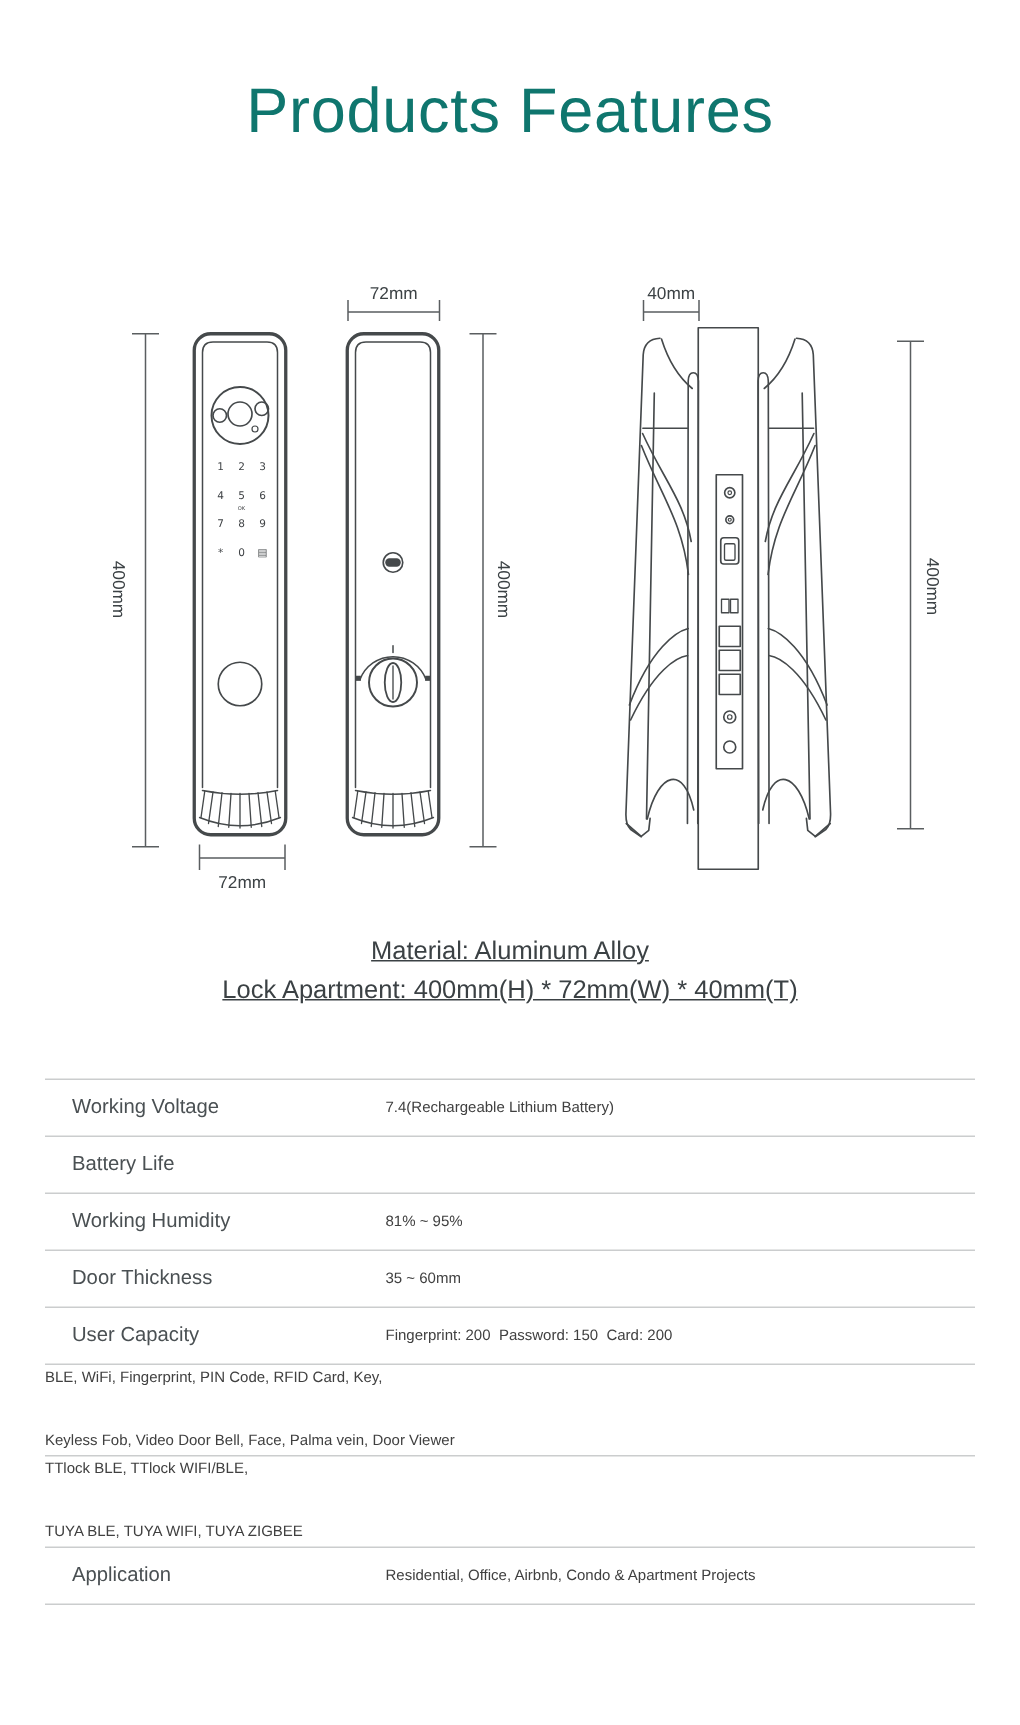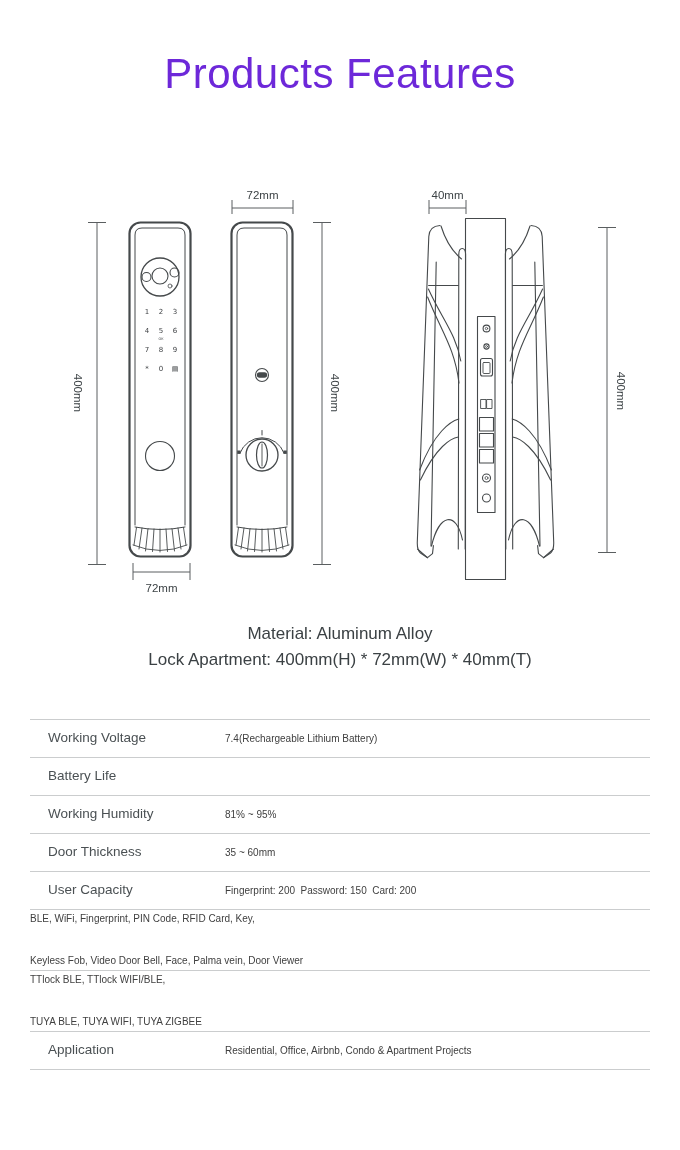--- a/index.html
+++ b/index.html
@@ -1,31 +1,31 @@
 <!DOCTYPE html>
 <html><head>
 <meta charset="utf-8">
 <style>
   html,body{margin:0;padding:0;background:#ffffff;}
   #page{position:relative;width:680px;height:1150px;background:#ffffff;overflow:hidden;
         font-family:"Liberation Sans","DejaVu Sans",sans-serif;}
   .title{position:absolute;top:50px;left:0;width:680px;text-align:center;
-         font-size:42px;font-weight:400;letter-spacing:0.5px;color:#6d28d9;}
+         font-size:42px;font-weight:400;letter-spacing:0.5px;color:#0f766e;}
   .summary-line{position:absolute;left:0;width:680px;text-align:center;
-                font-size:17px;color:#3b4144;}
+                font-size:17px;color:#3b4144;text-decoration:underline;}
   #mat{top:624px;} #dim{top:650px;}
   svg{position:absolute;left:0;top:0;}
   .lineart{stroke:#45494b;fill:none;stroke-linecap:round;stroke-linejoin:round;stroke-width:1.1px;}
   .dims{stroke:#5a5e60;fill:none;stroke-width:1px;}
   .dimtext{fill:#3c4245;stroke:none;font-size:11.5px;font-family:"Liberation Sans","DejaVu Sans",sans-serif;}
   .kp{fill:#3f4245;stroke:none;font-size:7px;font-family:"DejaVu Sans",sans-serif;text-anchor:middle;}
   .kpok{fill:#3f4245;stroke:none;font-size:3.4px;font-family:"DejaVu Sans",sans-serif;text-anchor:middle;}
   .table{position:absolute;left:30px;top:719px;width:620px;border-top:1px solid #cbcdce;}
   .trow{display:flex;align-items:center;border-bottom:1px solid #cbcdce;}
-  .h37{height:37px;} .h60{height:60px;}
+  .h37{height:37px;gap:32px;} .h60{height:60px;}
   .tlabel{width:177px;padding-left:18px;font-size:13.5px;color:#4a5053;line-height:1.5;}
   .tlabel span{display:block;}
   .tvalue{flex:1;font-size:10px;color:#404040;line-height:1.4;white-space:pre-wrap;}
   .tvalue span{display:block;}
 </style>
 </head>
 <body>
 
 <div id="page">
 

